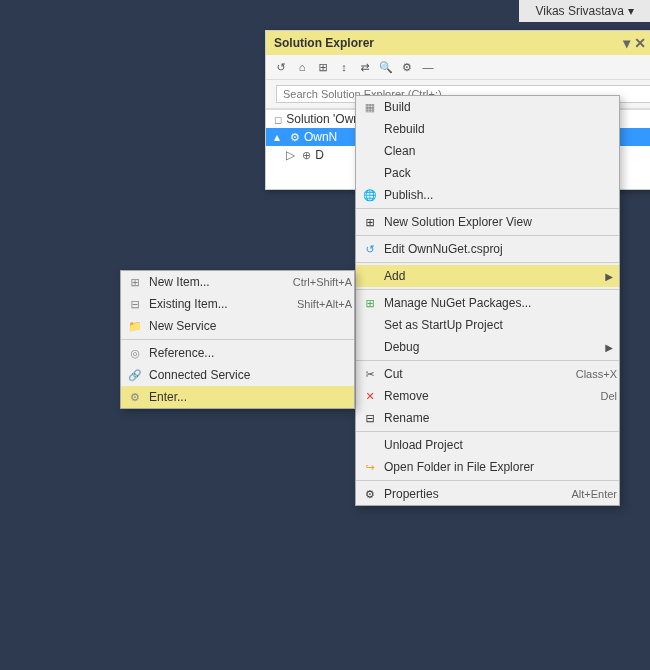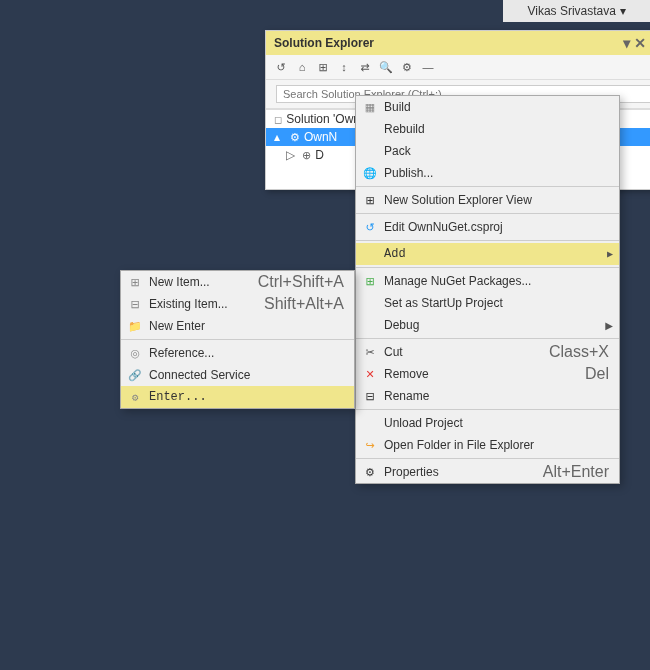--- a/index.html
+++ b/index.html
@@ -12,21 +12,21 @@
       overflow: hidden;
       position: relative;
     }
 
     
     .user-bar {
       position: absolute;
       top: 0;
       right: 0;
       background: #e8e8e8;
-      padding: 4px 24px;
+      padding: 4px 16px;
       font-size: 12px;
       color: #333;
       display: flex;
       align-items: center;
       gap: 4px;
     }
 
     
     .solution-explorer {
       position: absolute;
@@ -131,27 +131,26 @@
       cursor: pointer;
       display: flex;
       align-items: center;
       gap: 6px;
       position: relative;
       white-space: nowrap;
     }
 
     .menu-item.highlighted {
       background: #f0e68c;
-      font-family: Liberation Mono, monospace;
     }
 
     .menu-item .shortcut {
       position: absolute;
-      right: 10px;
-      font-size: 16px;
+      right: 2px;
+      font-size: 11px;
       color: #666;
     }
 
     .menu-item .arrow {
       position: absolute;
       right: 6px;
       font-size: 10px;
       color: #555;
     }
 
@@ -236,20 +235,24 @@
   <div class="menu-item">
     <span class="menu-icon icon-build">▦</span>
     <span>Build</span>
   </div>
   <div class="menu-item">
     <span class="menu-icon"></span>
     <span>Rebuild</span>
   </div>
   <div class="menu-item">
     <span class="menu-icon"></span>
+    <span>Clean</span>
+  </div>
+  <div class="menu-item">
+    <span class="menu-icon"></span>
     <span>Pack</span>
   </div>
   <div class="menu-item">
     <span class="menu-icon icon-publish">🌐</span>
     <span>Publish...</span>
   </div>
   <div class="menu-separator"></div>
   <div class="menu-item">
     <span class="menu-icon">⊞</span>
     <span>New Solution Explorer View</span>
@@ -317,21 +320,21 @@
     <span>New Item...</span>
     <span class="shortcut">Ctrl+Shift+A</span>
   </div>
   <div class="menu-item">
     <span class="menu-icon" style="color:#888;">⊟</span>
     <span>Existing Item...</span>
     <span class="shortcut">Shift+Alt+A</span>
   </div>
   <div class="menu-item">
     <span class="menu-icon icon-newfolder">📁</span>
-    <span>New Enter</span>
+    <span>New Service</span>
   </div>
   <div class="menu-separator"></div>
   <div class="menu-item">
     <span class="menu-icon" style="color:#888;">◎</span>
     <span>Reference...</span>
   </div>
   <div class="menu-item">
     <span class="menu-icon icon-connected">🔗</span>
     <span>Connected Service</span>
   </div>

